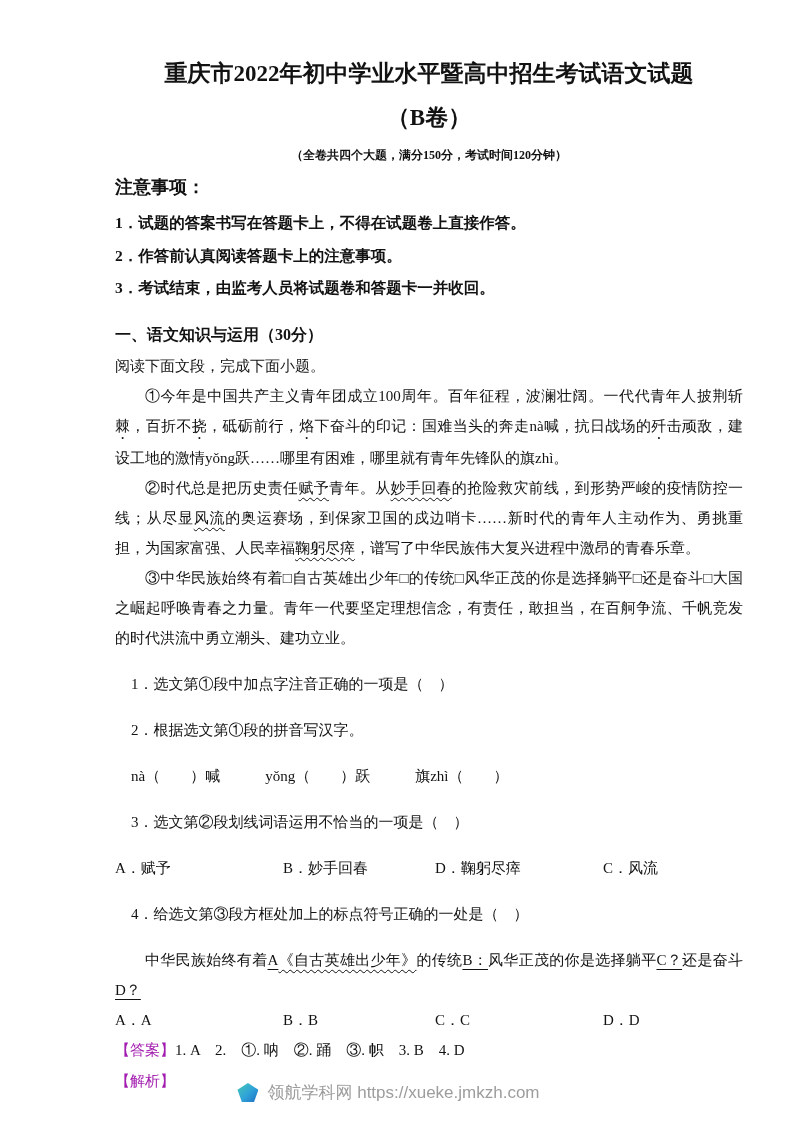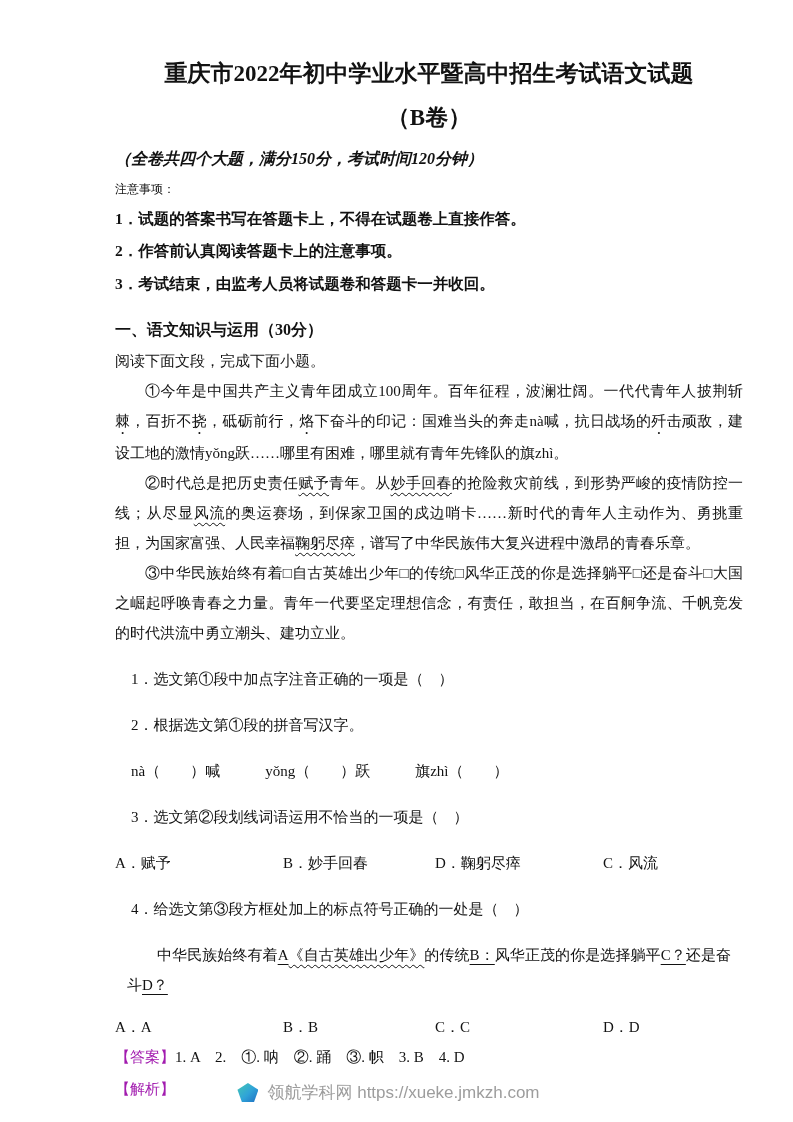--- a/index.html
+++ b/index.html
@@ -2,28 +2,28 @@
 <html><head>
 <meta charset="utf-8">
 <style>
   html,body{margin:0;padding:0;}
   body{
     width:793px;height:1122px;background:#ffffff;position:relative;overflow:hidden;
     font-family:"Liberation Serif","DejaVu Serif",serif;color:#121212;
   }
   .page{box-sizing:border-box;width:793px;padding:52px 50px 0 115px;font-size:15px;line-height:2.0;}
   .title{font-size:23px;font-weight:700;text-align:center;line-height:1.9;margin:0 auto 4px auto;max-width:562px;}
-  .subtitle{font-size:16px;font-weight:700;margin:0 0 2px 0;line-height:2.0;font-style:italic;}
-  .notice-head{font-weight:400;font-size:12px;line-height:2.1;}
+  .subtitle{font-size:12px;font-weight:700;text-align:center;margin:0 0 2px 0;line-height:2.0;}
+  .notice-head{font-weight:700;font-size:18px;line-height:2.1;}
   .notice{font-weight:700;font-size:15.5px;line-height:2.1;}
   .section-head{font-weight:700;font-size:16px;line-height:2.0;margin-top:14px;}
   .lead{line-height:2.0;}
   .para{margin:0;text-indent:2em;text-align:justify;}
   .line{margin:16px;}
-  .quote{margin:12px;text-indent:2em;text-align:justify;}
+  .quote{margin:0;text-indent:2em;text-align:justify;}
   .wavy{text-decoration-line:underline;text-decoration-style:wavy;text-decoration-thickness:1px;text-underline-offset:4px;}
   .uline{text-decoration:underline;text-underline-offset:4px;}
   .dotem{-webkit-text-emphasis:filled dot;-webkit-text-emphasis-position:under;text-emphasis:filled dot;text-emphasis-position:under right;}
   .opts2{display:grid;grid-template-columns:325px 1fr;}
   .opts4{display:grid;grid-template-columns:168px 152px 168px 1fr;}
   .opts4 .opt, .opts2 .opt{text-align:left;}
   .blue{color:#a21caf;}
   .answer-line{line-height:2.1;}
   .footer{
     position:absolute;left:0;right:16px;bottom:18px;

